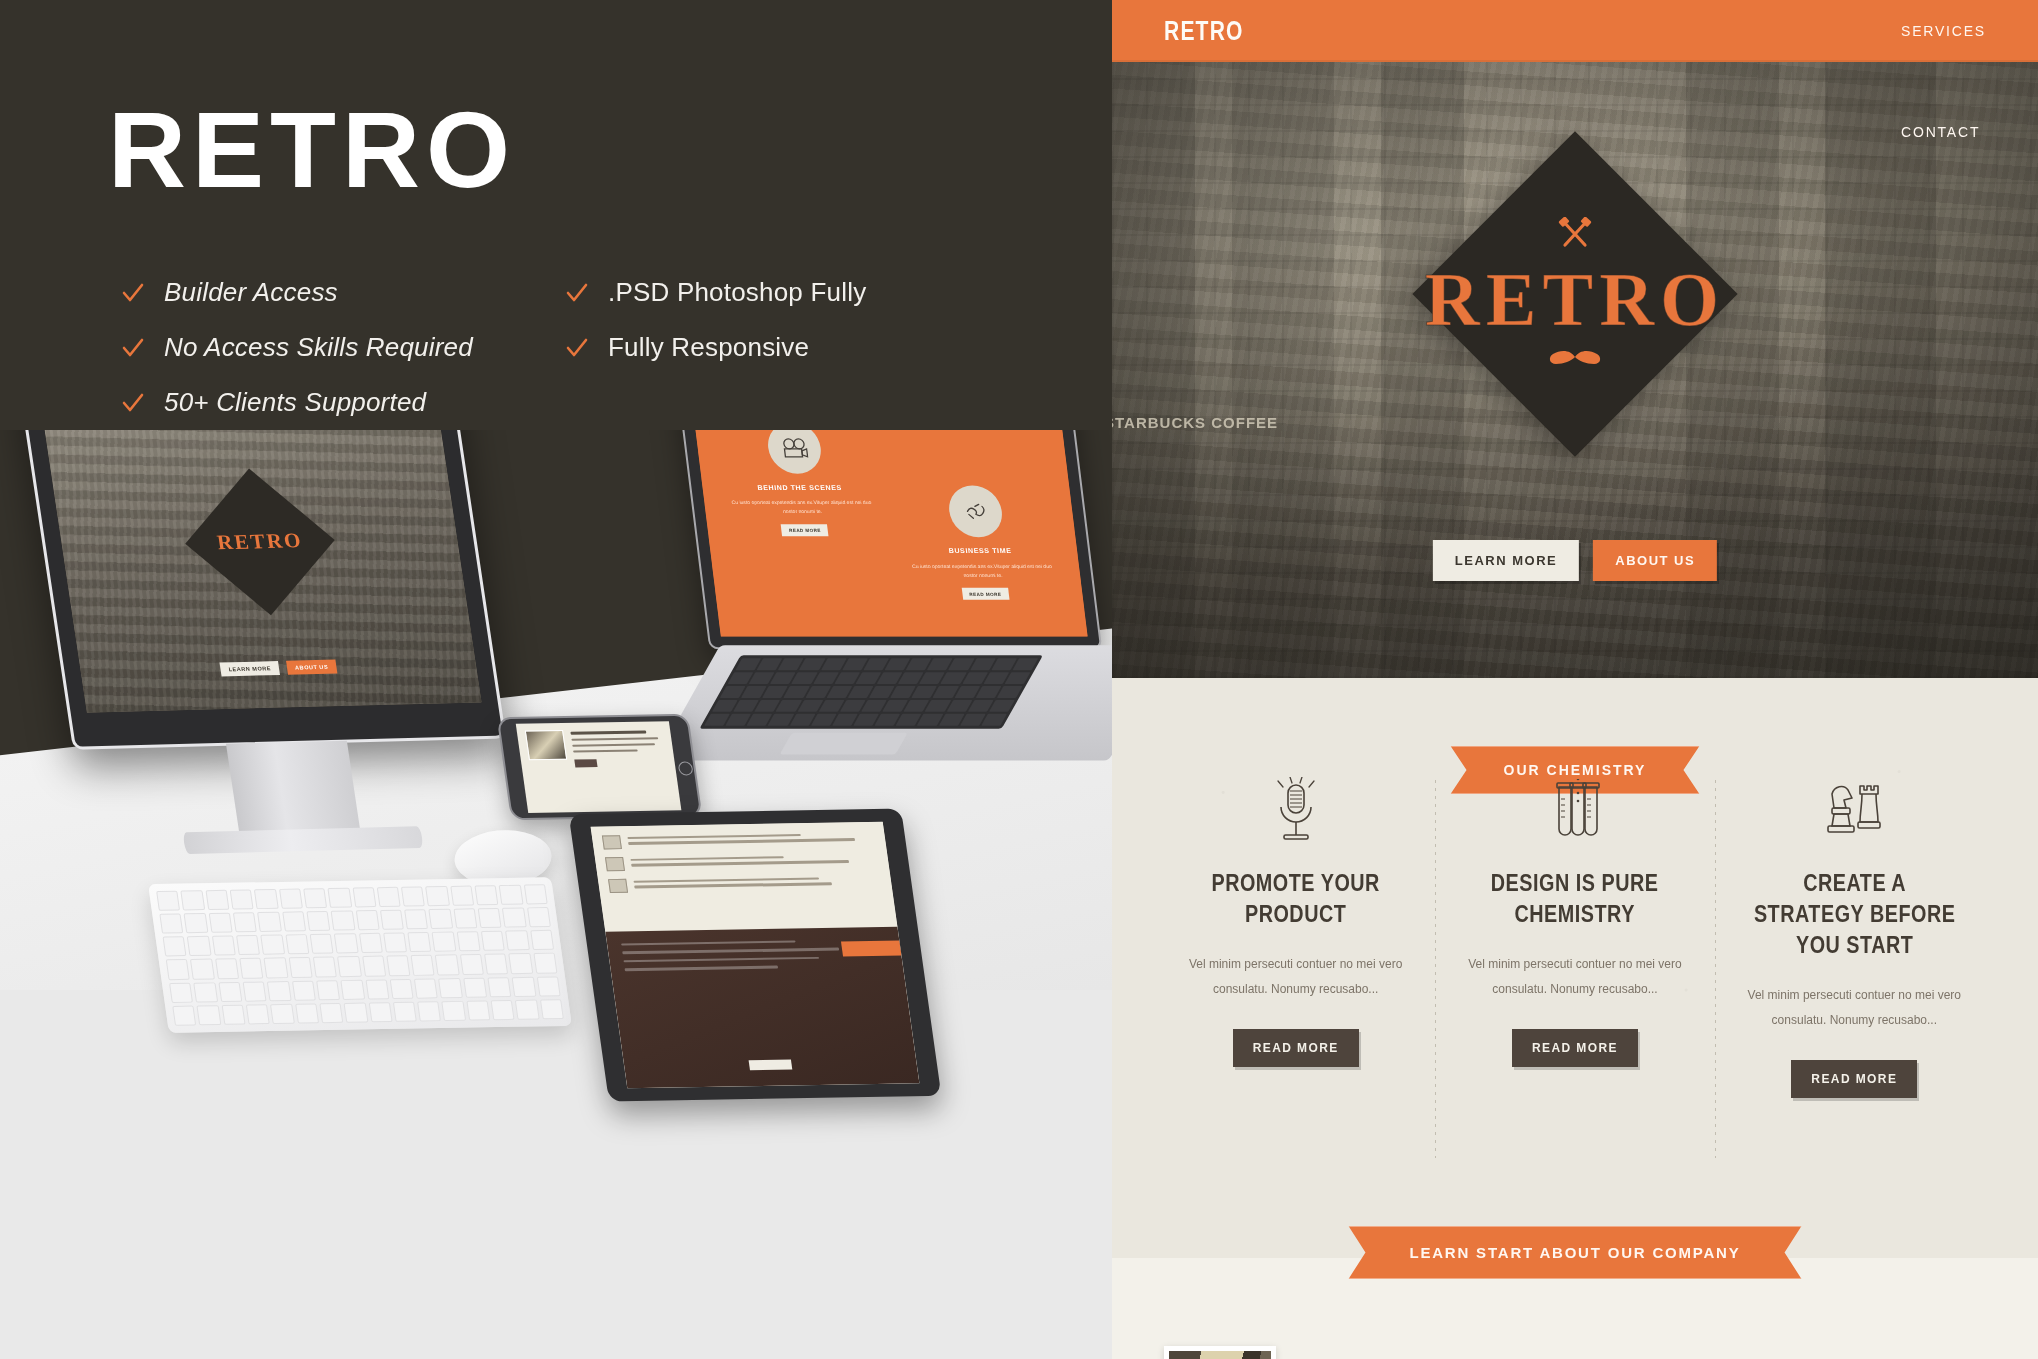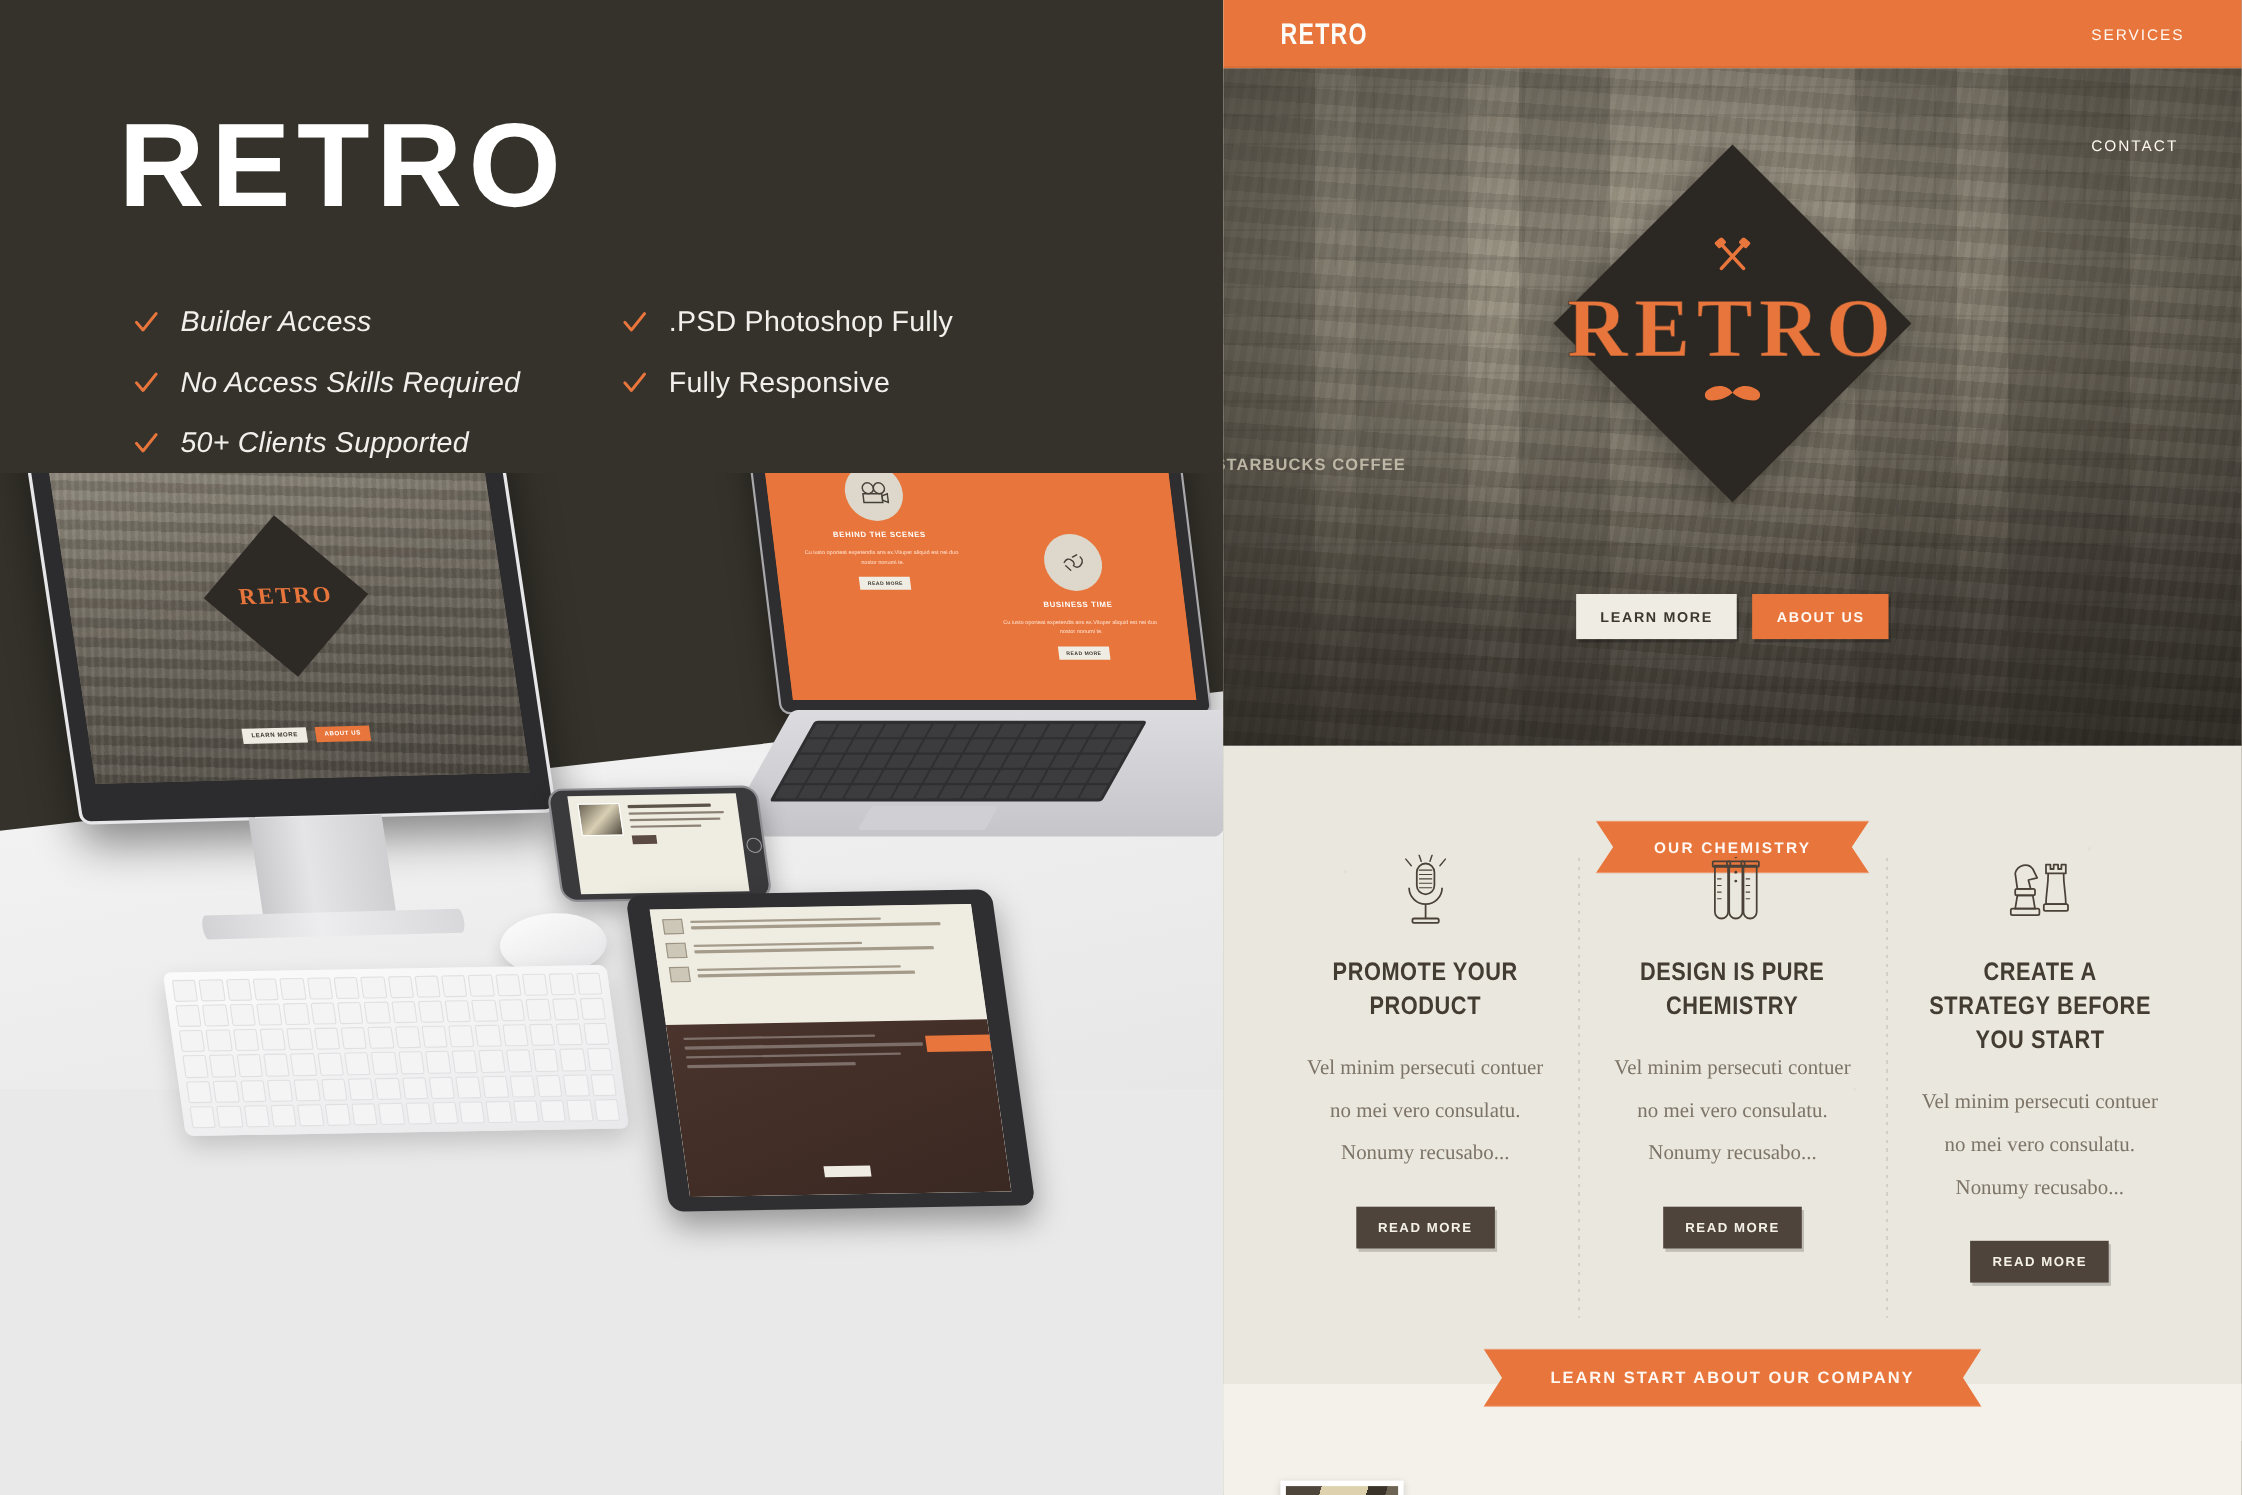--- a/index.html
+++ b/index.html
@@ -303,21 +303,21 @@
     content:""; position:absolute; left:0; top:6px; bottom:-60px; width:1px;
     background:repeating-linear-gradient(180deg,#c2bdb0 0 3px, rgba(0,0,0,0) 3px 8px);
   }
   .svc-icon { height:74px; display:flex; align-items:center; justify-content:center; }
   .svc-title {
     font-size:23px; font-weight:bold; color:#433c33; letter-spacing:.6px;
     line-height:1.35; margin-top:20px;
     font-family:"Liberation Sans Narrow","Liberation Sans", sans-serif;
     transform:scaleX(.86);
   }
-  .svc-text { font-size:19px; color:#7d7468; line-height:2.05; margin-top:22px;font-family:Liberation Serif, serif; }
+  .svc-text { font-size:12px; color:#7d7468; line-height:2.05; margin-top:22px; }
   .svc-btn {
     display:inline-block; margin-top:28px; background:#4e443c; color:#f4f1e9;
     font-size:12px; font-weight:bold; letter-spacing:1.4px; padding:12px 20px;
     box-shadow:2px 3px 0 rgba(0,0,0,.18); border:none; cursor:pointer;
   }
 
   .cta-band { position:relative; height:112px; background:#eae7de; }
   .cta-band::after {
     content:""; position:absolute; left:0; bottom:0; width:100%; height:52px; background:#f3f1ea;
   }

